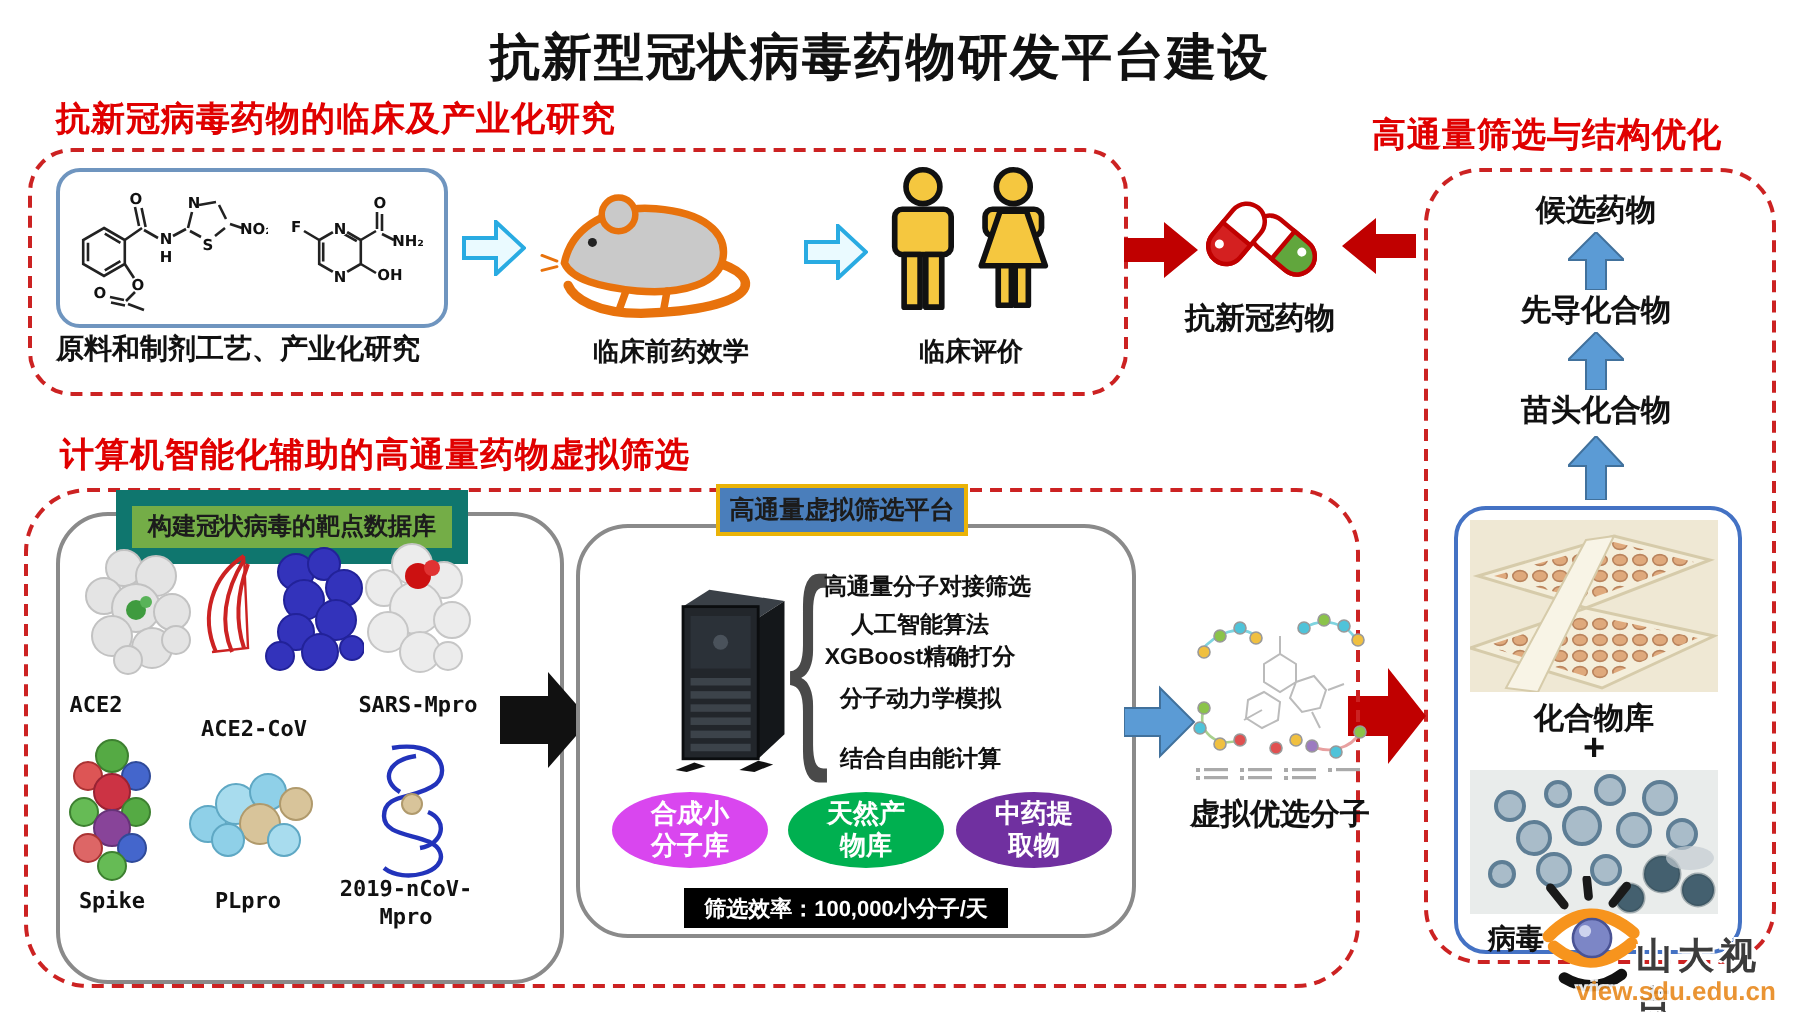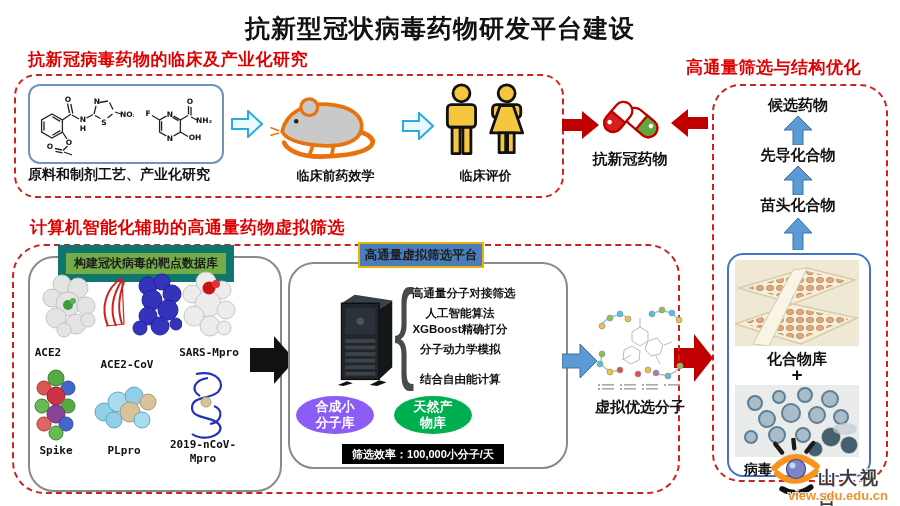--- a/index.html
+++ b/index.html
@@ -321,24 +321,26 @@
     <polygon points="38,99 48,94 56,96 46,100" fill="#111"></polygon>
   </svg>
 
   <div class="abs brace" style="left:394px;top:280px;">{</div>
   <div class="abs lbl" style="left:412px;top:286px;font-size:11.5px;">高通量分子对接筛选</div>
   <div class="abs lbl ctr preline" style="left:400px;top:306px;width:120px;font-size:11.5px;line-height:1.35;">人工智能算法
 XGBoost精确打分</div>
   <div class="abs lbl" style="left:420px;top:342px;font-size:11.5px;">分子动力学模拟</div>
   <div class="abs lbl" style="left:420px;top:372px;font-size:11.5px;">结合自由能计算</div>
 
-  <div class="abs oval preline" style="left:296px;top:396px;width:78px;height:38px;background:#8b5cf6;font-family:Liberation Serif, serif;">合成小
+  <div class="abs oval preline" style="left:306px;top:396px;width:78px;height:38px;background:#d946ef;font-family:Liberation Serif, serif;">合成小
 分子库</div>
   <div class="abs oval preline" style="left:394px;top:396px;width:78px;height:38px;background:#00b050;">天然产
 物库</div>
+  <div class="abs oval preline" style="left:478px;top:396px;width:78px;height:38px;background:#7030a0;">中药提
+取物</div>
 
   <div class="abs blackbar" style="left:342px;top:444px;width:162px;height:20px;">筛选效率：100,000小分子/天</div>
 
   <svg class="abs" style="left:562px;top:342px;" width="36" height="38" viewBox="0 0 36 38">
     <polygon points="0,12 18,12 18,2 35,19 18,36 18,26 0,26" fill="#5b9bd5" stroke="#41719c" stroke-width="1"></polygon>
   </svg>
 
   <svg class="abs" style="left:594px;top:298px;" width="92" height="96" viewBox="0 0 92 96">
     <g fill="none" stroke="#bbbbbb" stroke-width="1">
       <path d="M38,34 l8,-5 8,5 0,9 -8,5 -8,-5 z M54,43 l9,-3 6,7 -3,9 -9,2 -6,-7 z M30,52 l8,-4 8,5 -1,9 -8,4 -8,-5 z"></path>

